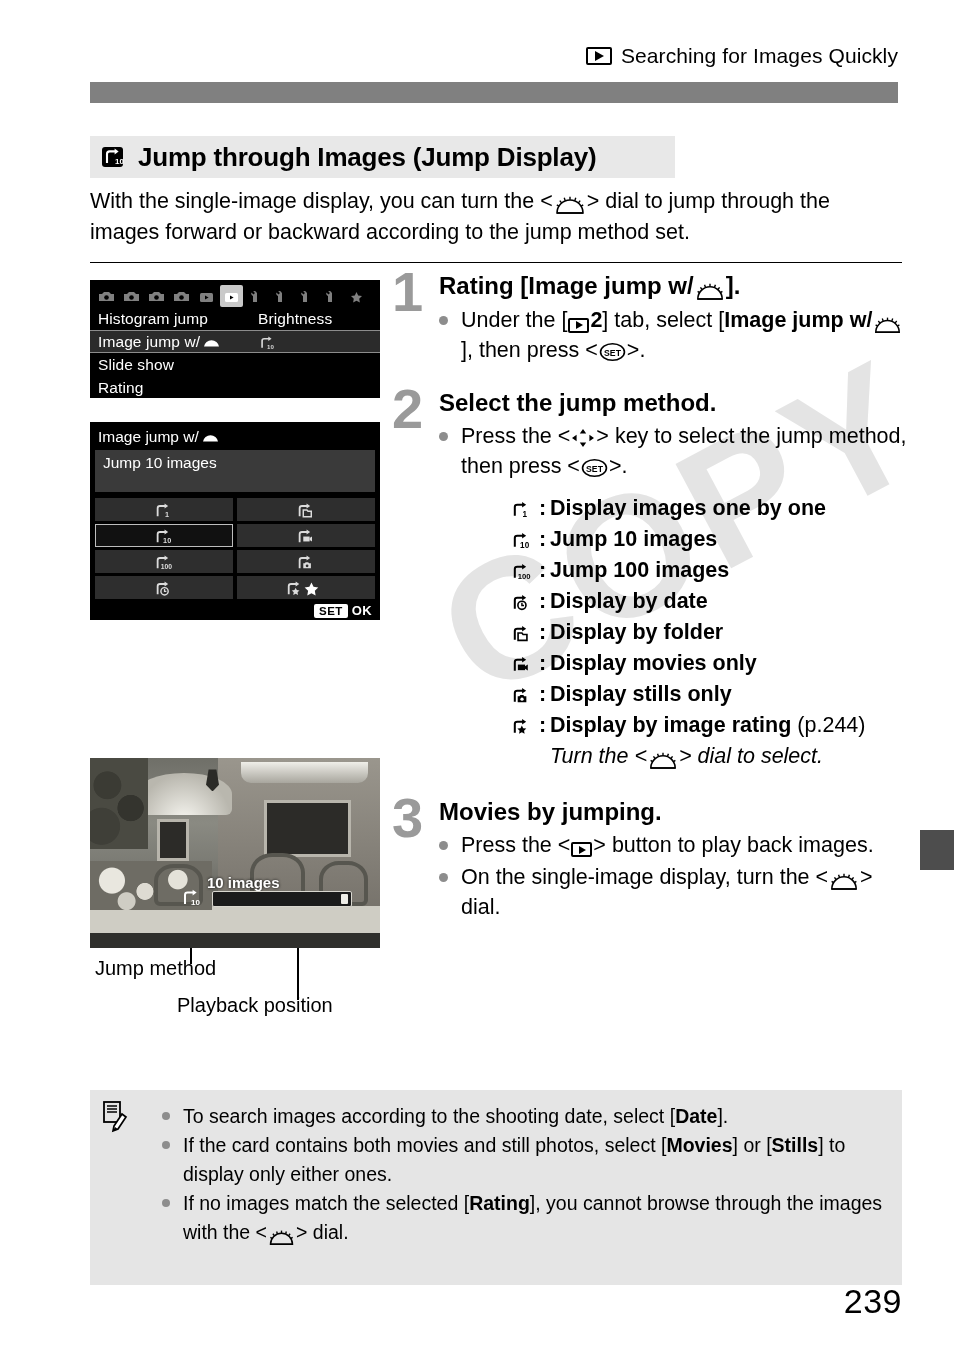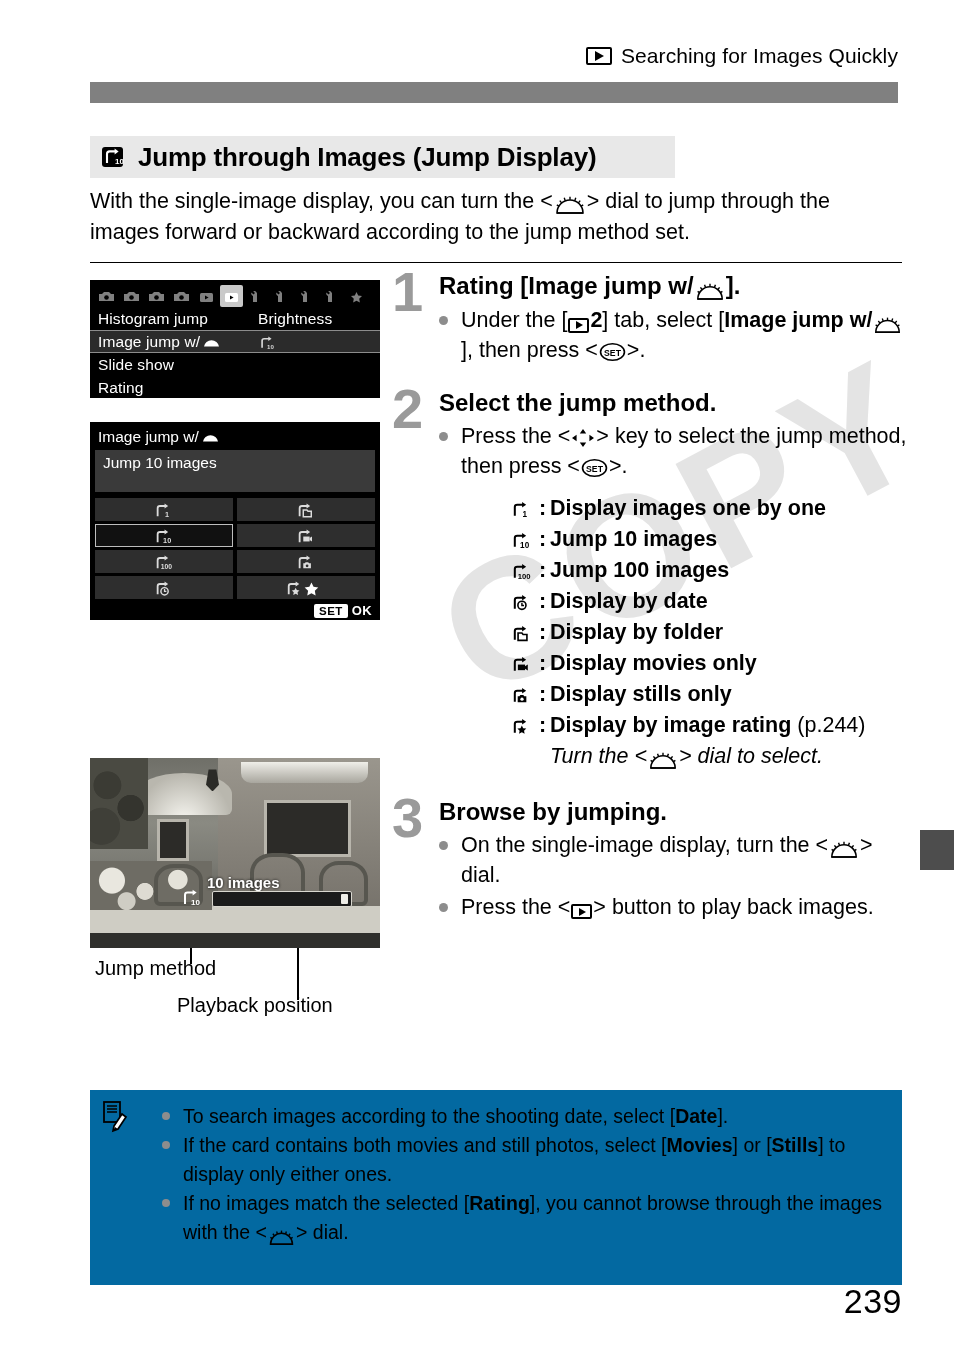--- a/index.html
+++ b/index.html
@@ -221,21 +221,21 @@
   }
   .legend-ico{ width:34px; flex:0 0 auto; display:flex; justify-content:center; padding-top:5px; }
   .legend-colon{ width:11px; flex:0 0 auto; }
   .legend-txt{ flex:1 1 auto; }
   .legend-txt .pg{ font-weight:normal; }
   .legend-sub{ margin-left:45px; font-size:21.5px; line-height:31px;font-style:italic; }
 
   
   .notebox{
     position:absolute; left:90px; top:1090px; width:812px; height:195px;
-    background:#0369a1;
+    background:#e5e5e5;
   }
   .note-icon{ position:absolute; left:12px; top:10px; }
   .note-list{ position:absolute; left:72px; top:12px; right:18px; }
   .note-row{ display:flex; font-size:19.5px; line-height:29px; }
   .note-dot{ flex:0 0 auto; width:21px; padding-top:10px; }
   .note-dot::before{ content:""; display:block; width:8px;height:8px;border-radius:50%;background:#8d8d8d; }
   .note-txt{ flex:1 1 auto; }
 
   
   .pageno{
@@ -687,44 +687,44 @@
                 </g>
               </svg>
             </span><span>&gt; dial to select.</span></div>
       </div>
     </div>
   </div>
 
   <div class="step" style="margin-top:26px;">
     <div class="step-num">3</div>
     <div class="step-body">
-      <div class="step-head">Browse by jumping.</div>
+      <div class="step-head">Movies by jumping.</div>
+
+      <div class="bullet-row">
+        <span class="bullet-dot"></span>
+        <span class="bullet-txt">Press the &lt;<span class="pb-glyph sm"></span>&gt; button to play back images.</span>
+      </div>
 
       <div class="bullet-row">
         <span class="bullet-dot"></span>
         <span class="bullet-txt">On the single-image display, turn the &lt;<span class="inline-ico dial">
               <svg width="30" height="19" viewBox="0 0 32 20">
                 <path d="M3 18 A13 13 0 0 1 29 18 Z" fill="none" stroke="#000" stroke-width="1.7"></path>
                 <path d="M3 18 L29 18" stroke="#000" stroke-width="1.7"></path>
                 <g stroke="#000" stroke-width="1.5">
                   <path d="M5.2 11.4 l-2.4 -1.6"></path>
                   <path d="M7.6 7.9 l-1.8 -2.3"></path>
                   <path d="M11.2 5.5 l-1 -2.7"></path>
                   <path d="M16 4.7 l0 -2.9"></path>
                   <path d="M20.8 5.5 l1 -2.7"></path>
                   <path d="M24.4 7.9 l1.8 -2.3"></path>
                   <path d="M26.8 11.4 l2.4 -1.6"></path>
                 </g>
               </svg>
             </span>&gt; dial.</span>
-      </div>
-
-      <div class="bullet-row">
-        <span class="bullet-dot"></span>
-        <span class="bullet-txt">Press the &lt;<span class="pb-glyph sm"></span>&gt; button to play back images.</span>
       </div>
     </div>
   </div>
 </div>
 
 <div class="notebox">
   <span class="note-icon">
     <svg width="26" height="34" viewBox="0 0 26 34">
       <rect x="2" y="2" width="16" height="20" fill="none" stroke="#000" stroke-width="1.8"></rect>
       <g stroke="#000" stroke-width="1.5">

